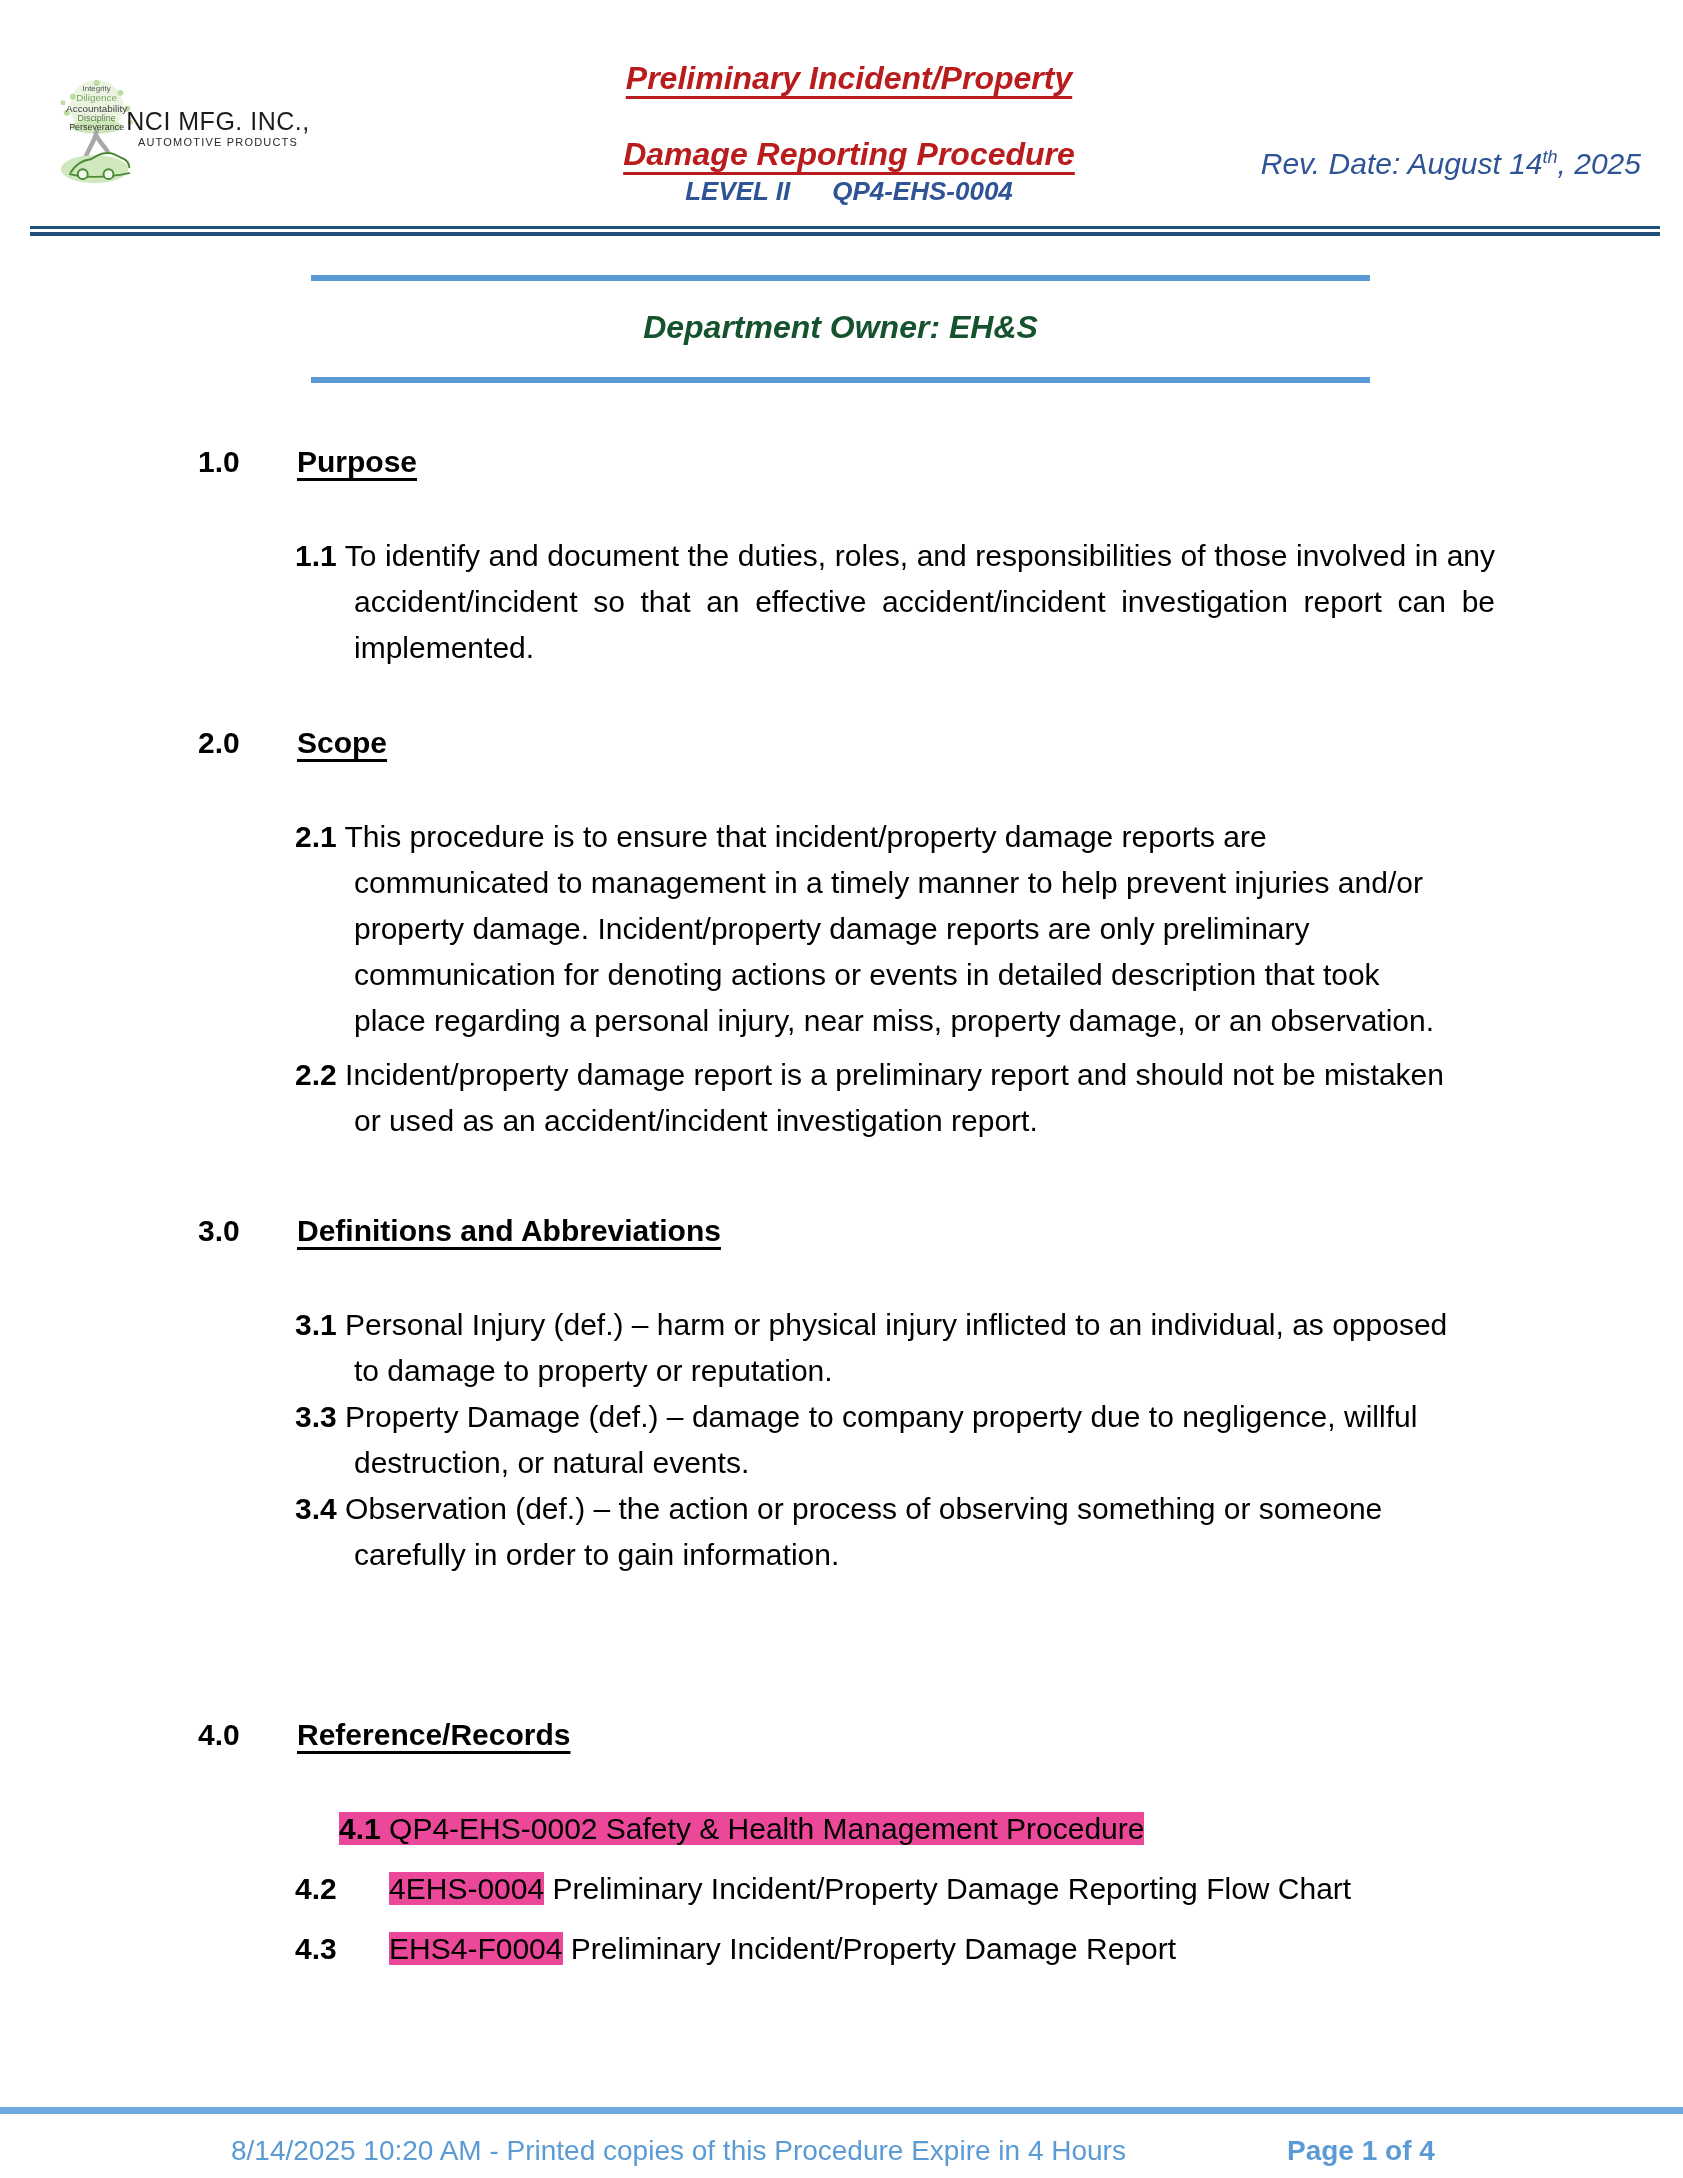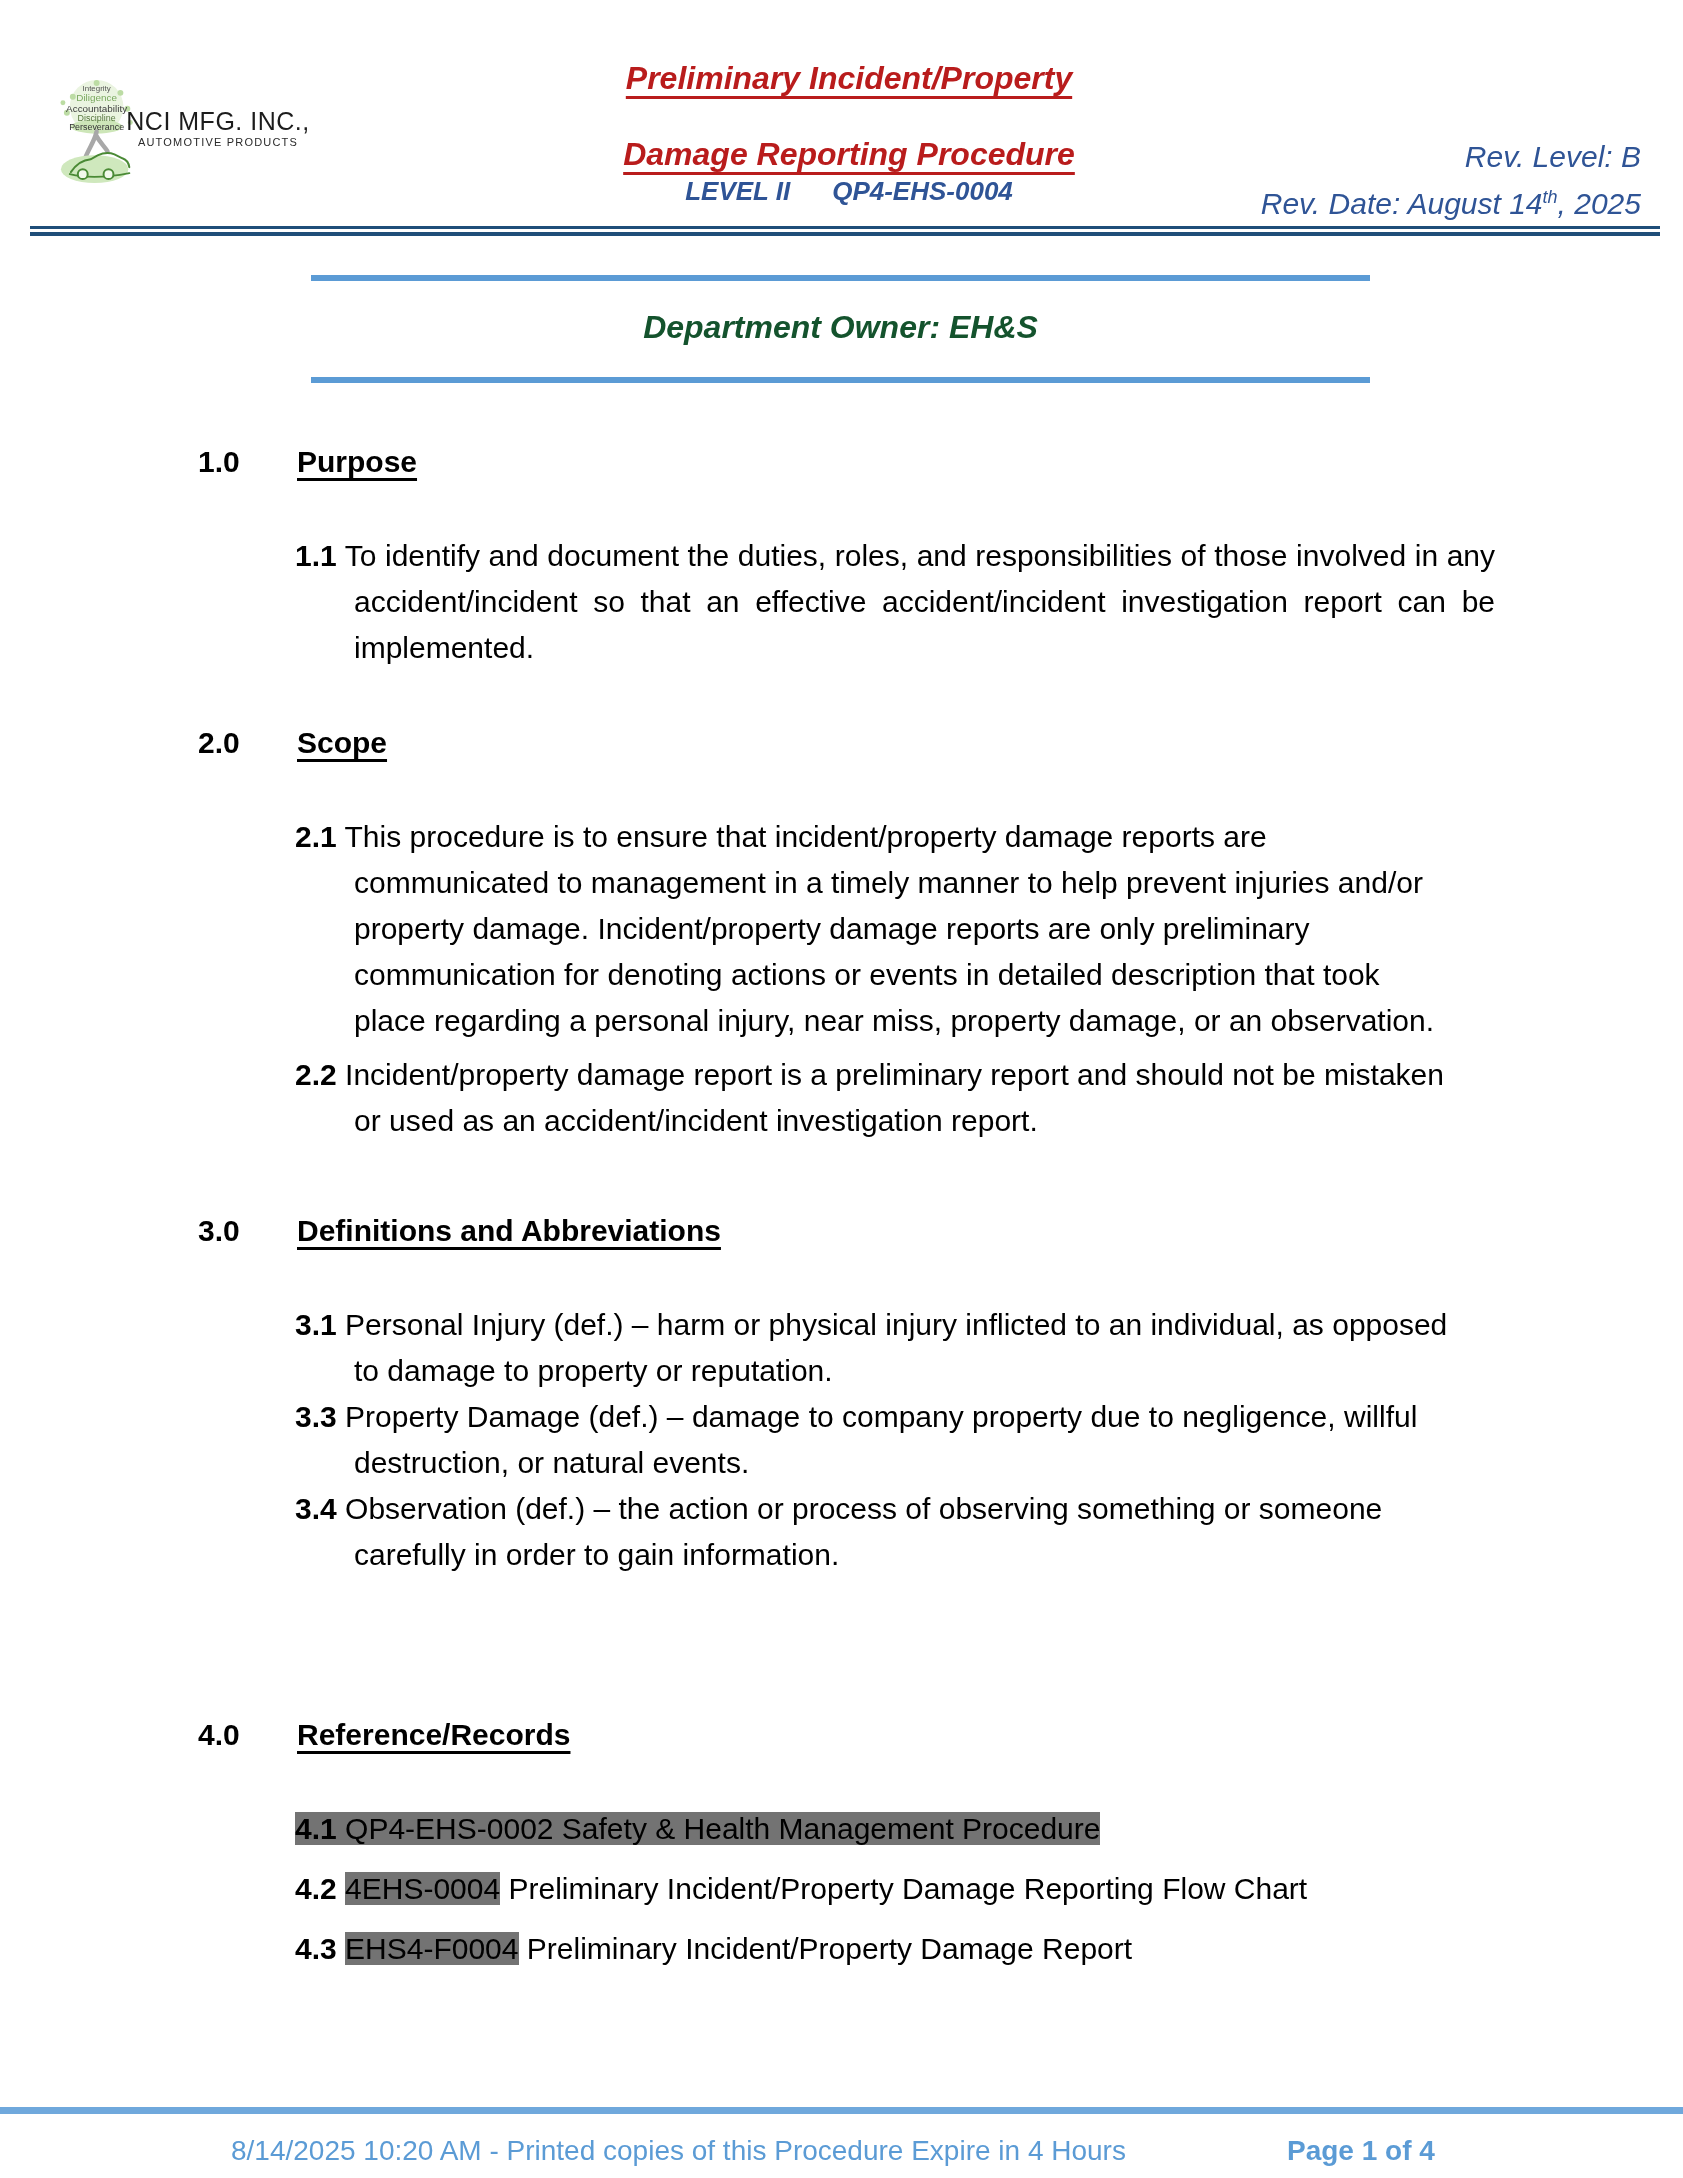--- a/index.html
+++ b/index.html
@@ -44,21 +44,21 @@
   .sec-num { display:inline-block; width:99px; }
   .sec-title { text-decoration:underline; text-decoration-thickness:3px; text-underline-offset:6px; }
 
   .item { margin-left:97px; padding-left:59px; text-indent:-59px; width:1094px; }
   .item.first { margin-top:48px; }
   .sec-gap-sm .item + .item { margin-top:8px; }
   .sec-gap-0  .item + .item { margin-top:0px; }
   .sec-gap-md .item + .item { margin-top:14px; }
   .item .inum { font-weight:bold; }
   .item.just { width:1141px; text-align:justify; }
-  .hl { background:#737373; }
+  .hl { background:#ec4899;margin-left:44px; }
 
   
   .footer-line { position:absolute; left:0; top:2107px; width:1683px; height:7px; background:#6FA8DC; }
   .footer-left { position:absolute; left:231px; top:2135px; font-size:28px; color:#5B9BD5; }
   .footer-page { position:absolute; left:1287px; top:2135px; font-size:28px; font-weight:bold; color:#5B9BD5; }
 </style>
 </head>
 <body>
 
 <div class="page">
@@ -104,21 +104,20 @@
     <div class="tline">Preliminary Incident/Property</div>
     <div class="tline">Damage Reporting Procedure</div>
   </div>
 
   <div class="level-row">
     <span>LEVEL II</span>
     <span>QP4-EHS-0004</span>
   </div>
 
   <div class="rev-wrap">
-    <div>Rev. Level: B</div>
     <div><span>Rev. Date: August 14</span><sup>th</sup><span>, 2025</span></div>
   </div>
 
   <div class="rule-dark">
     <div class="r1"></div>
       <div class="r2"></div>
   </div>
 
   <div class="dept-line top"></div>
   <div class="dept-text">Department Owner: EH&amp;S</div>

